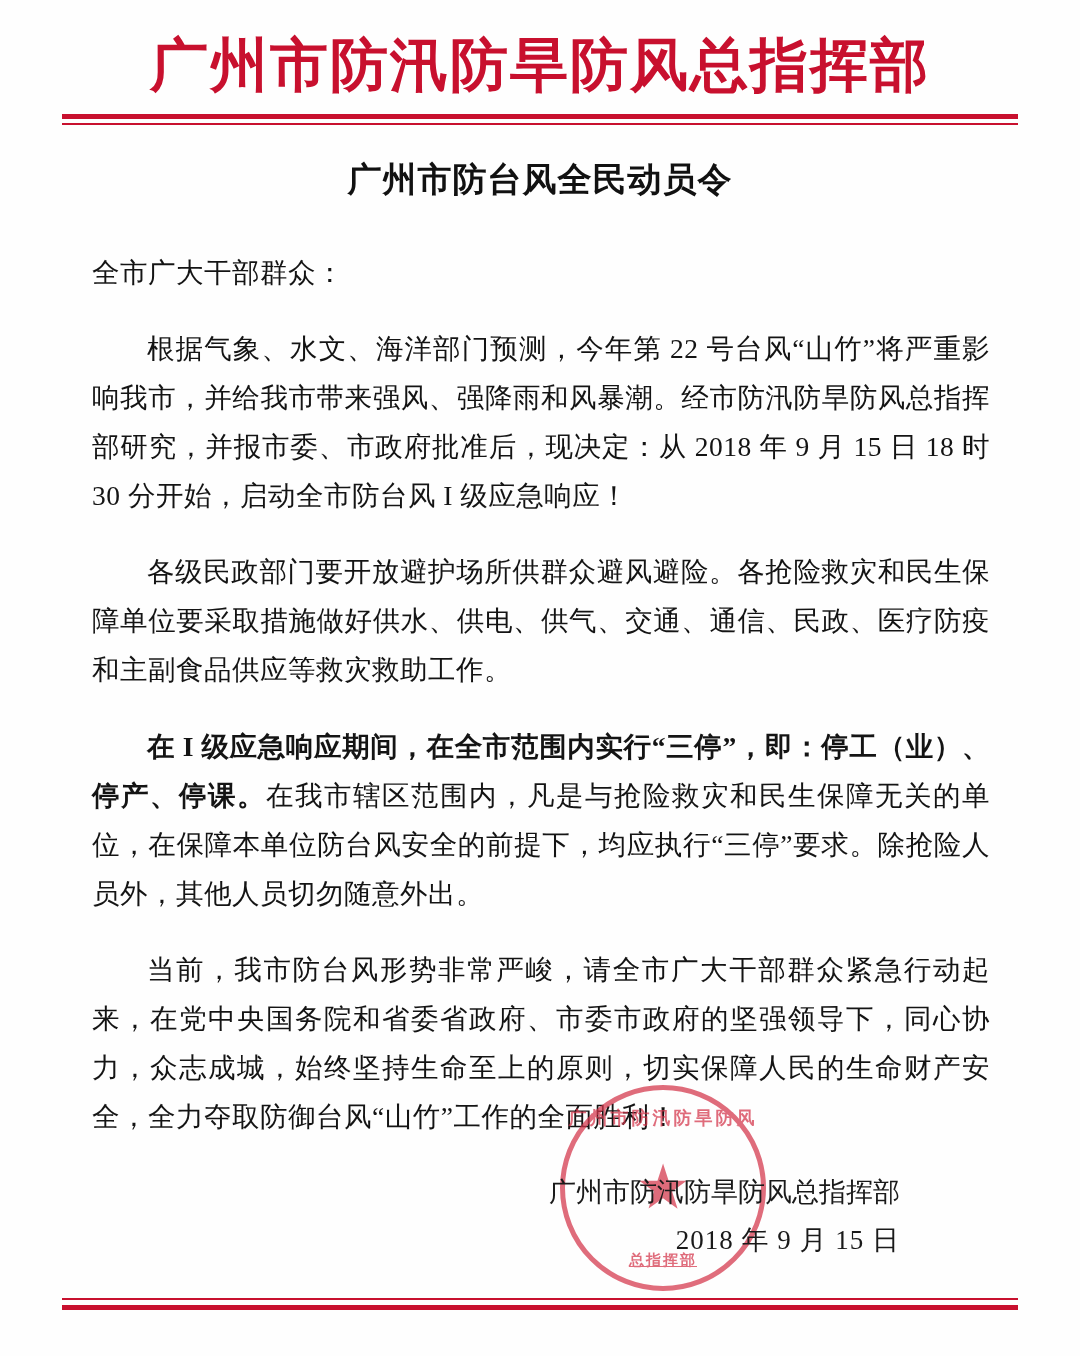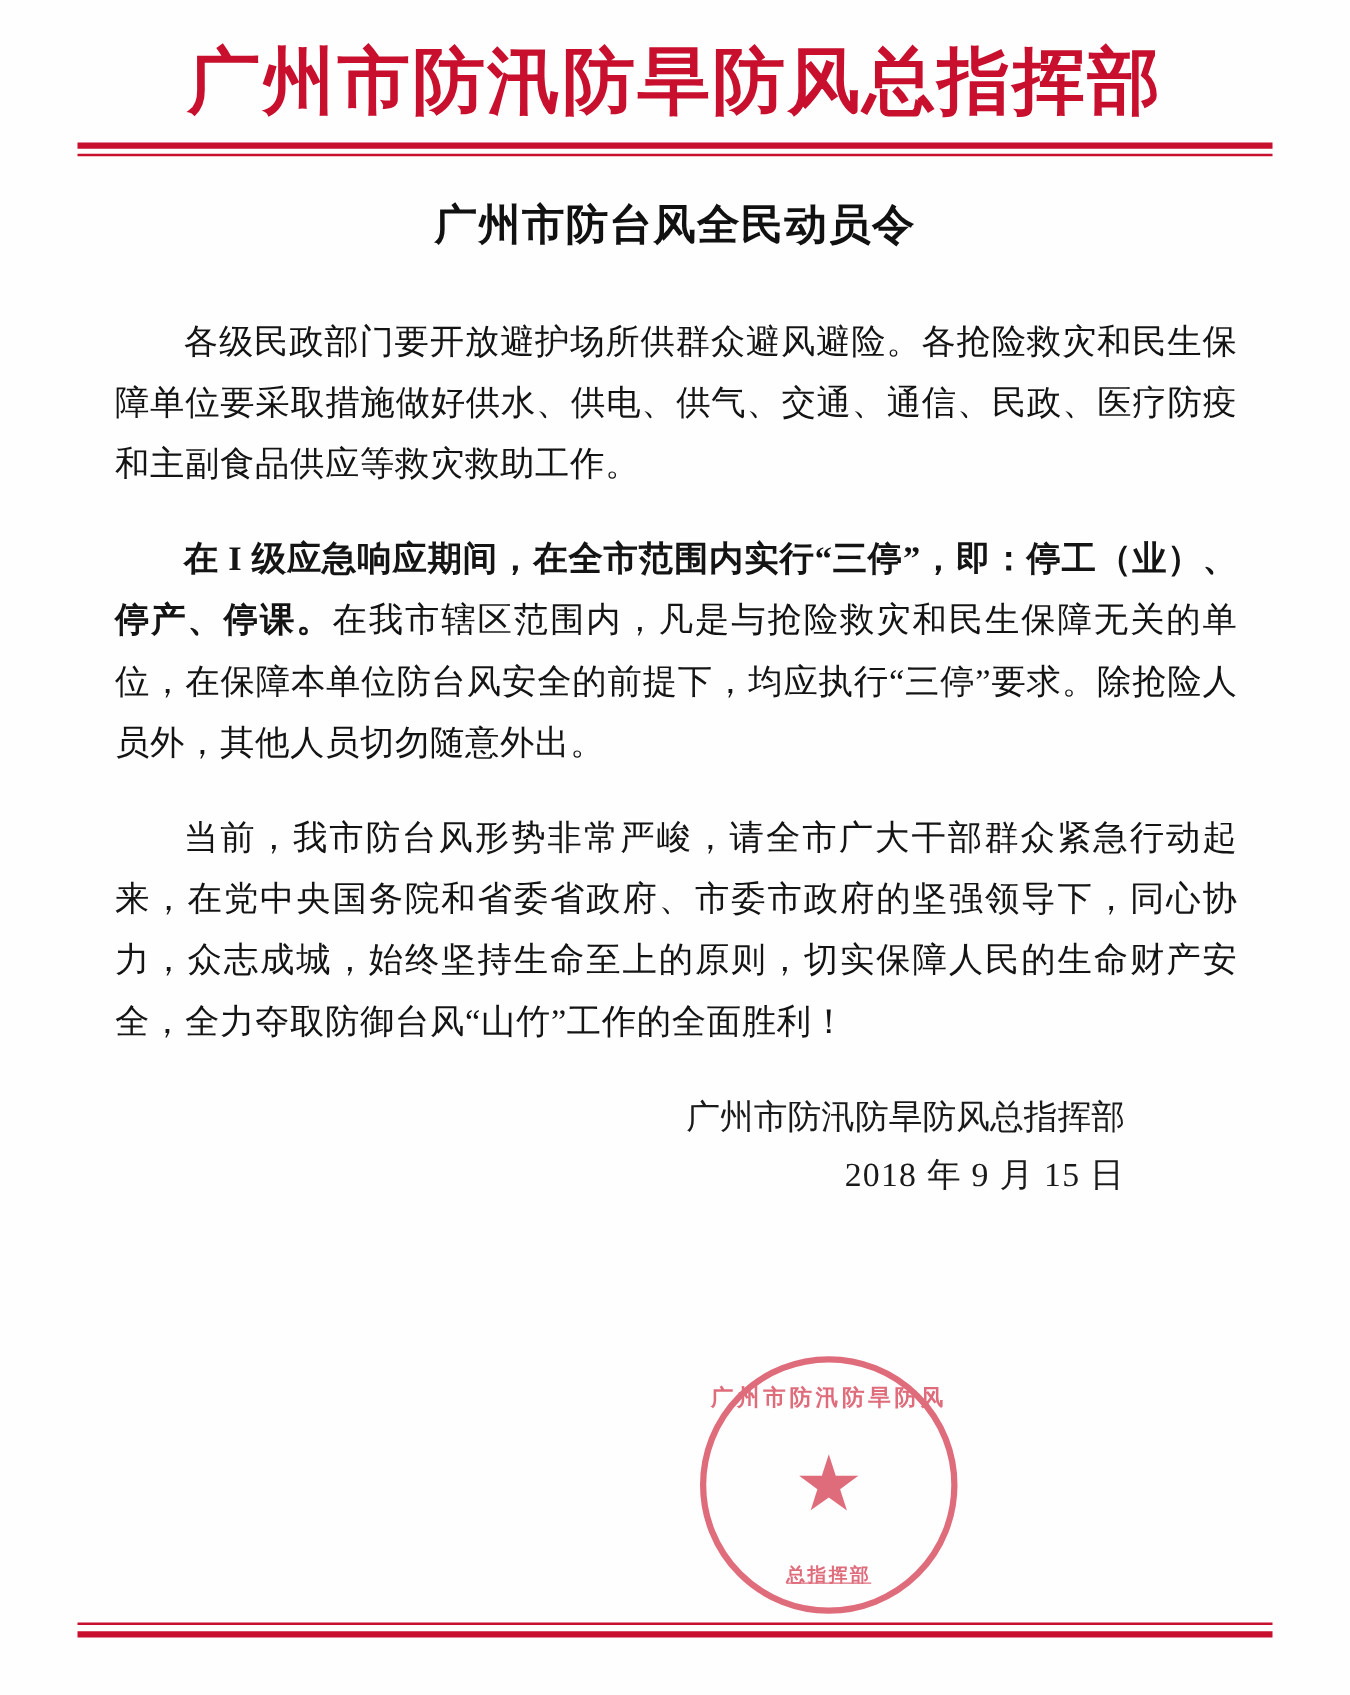--- a/index.html
+++ b/index.html
@@ -159,21 +159,23 @@
   <div class="masthead">
     <div class="masthead-title">广州市防汛防旱防风总指挥部</div>
     <div class="masthead-rule-thick"></div>
     <div class="masthead-rule-thin"></div>
   </div>
 
   <div class="doc-title">广州市防台风全民动员令</div>
 
   <div class="body-text">
 
-
+    <div class="salutation">全市广大干部群众：</div>
+
+    <p class="para">根据气象、水文、海洋部门预测，今年第 22 号台风“山竹”将严重影响我市，并给我市带来强风、强降雨和风暴潮。经市防汛防旱防风总指挥部研究，并报市委、市政府批准后，现决定：从 2018 年 9 月 15 日 18 时 30 分开始，启动全市防台风 I 级应急响应！</p>
 
     <p class="para">各级民政部门要开放避护场所供群众避风避险。各抢险救灾和民生保障单位要采取措施做好供水、供电、供气、交通、通信、民政、医疗防疫和主副食品供应等救灾救助工作。</p>
 
     <p class="para"><span class="bold-run">在 I 级应急响应期间，在全市范围内实行“三停”，即：停工（业）、停产、停课。</span><span>在我市辖区范围内，凡是与抢险救灾和民生保障无关的单位，在保障本单位防台风安全的前提下，均应执行“三停”要求。除抢险人员外，其他人员切勿随意外出。</span></p>
 
     <p class="para">当前，我市防台风形势非常严峻，请全市广大干部群众紧急行动起来，在党中央国务院和省委省政府、市委市政府的坚强领导下，同心协力，众志成城，始终坚持生命至上的原则，切实保障人民的生命财产安全，全力夺取防御台风“山竹”工作的全面胜利！</p>
   </div>
 
   <div class="signature">
     <div>广州市防汛防旱防风总指挥部</div>

